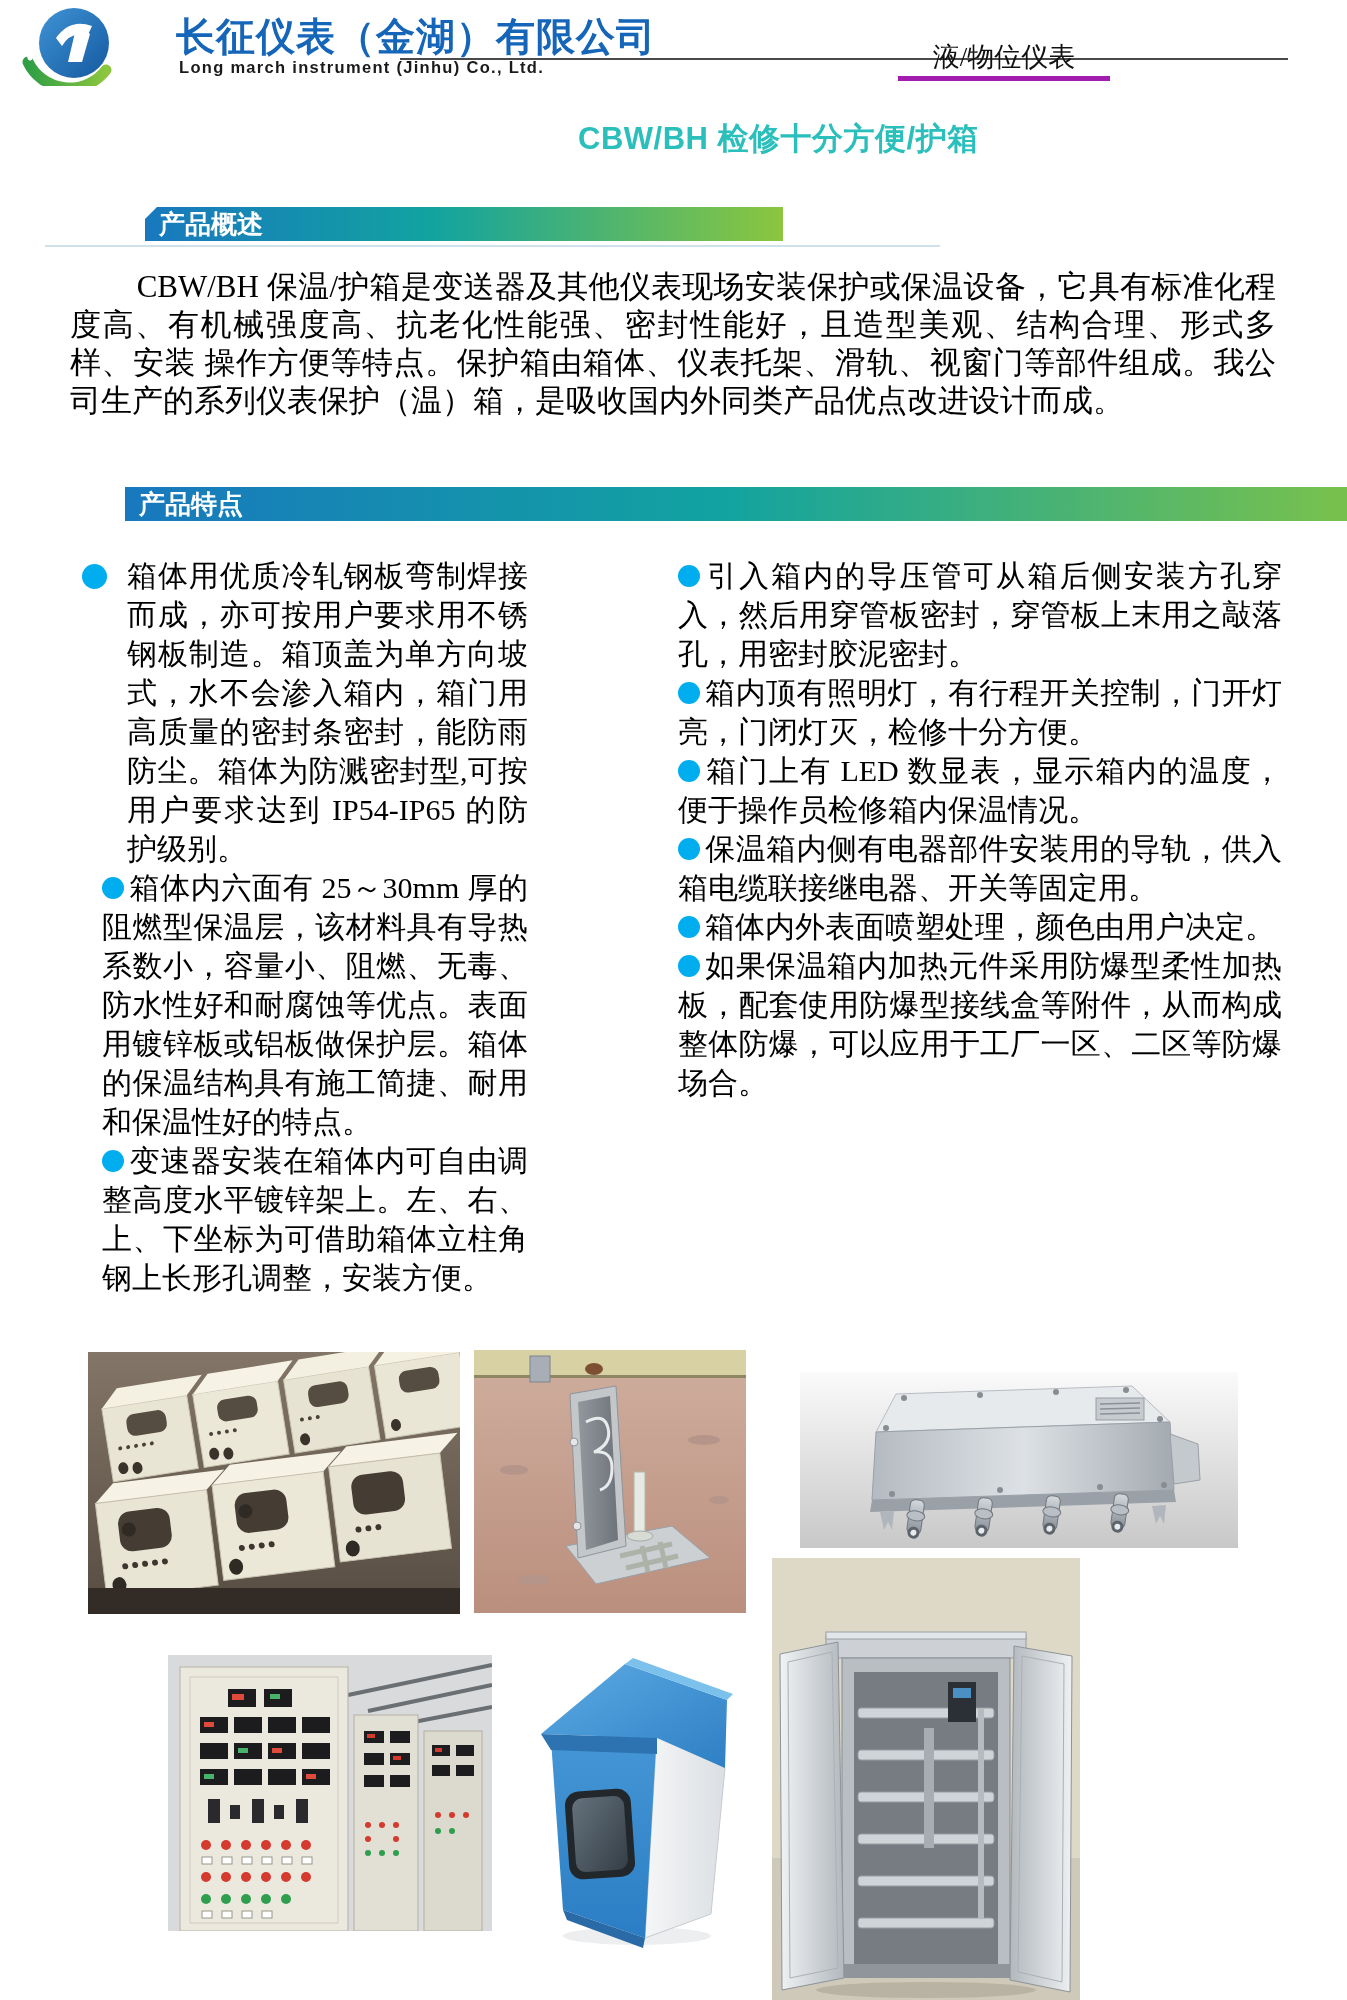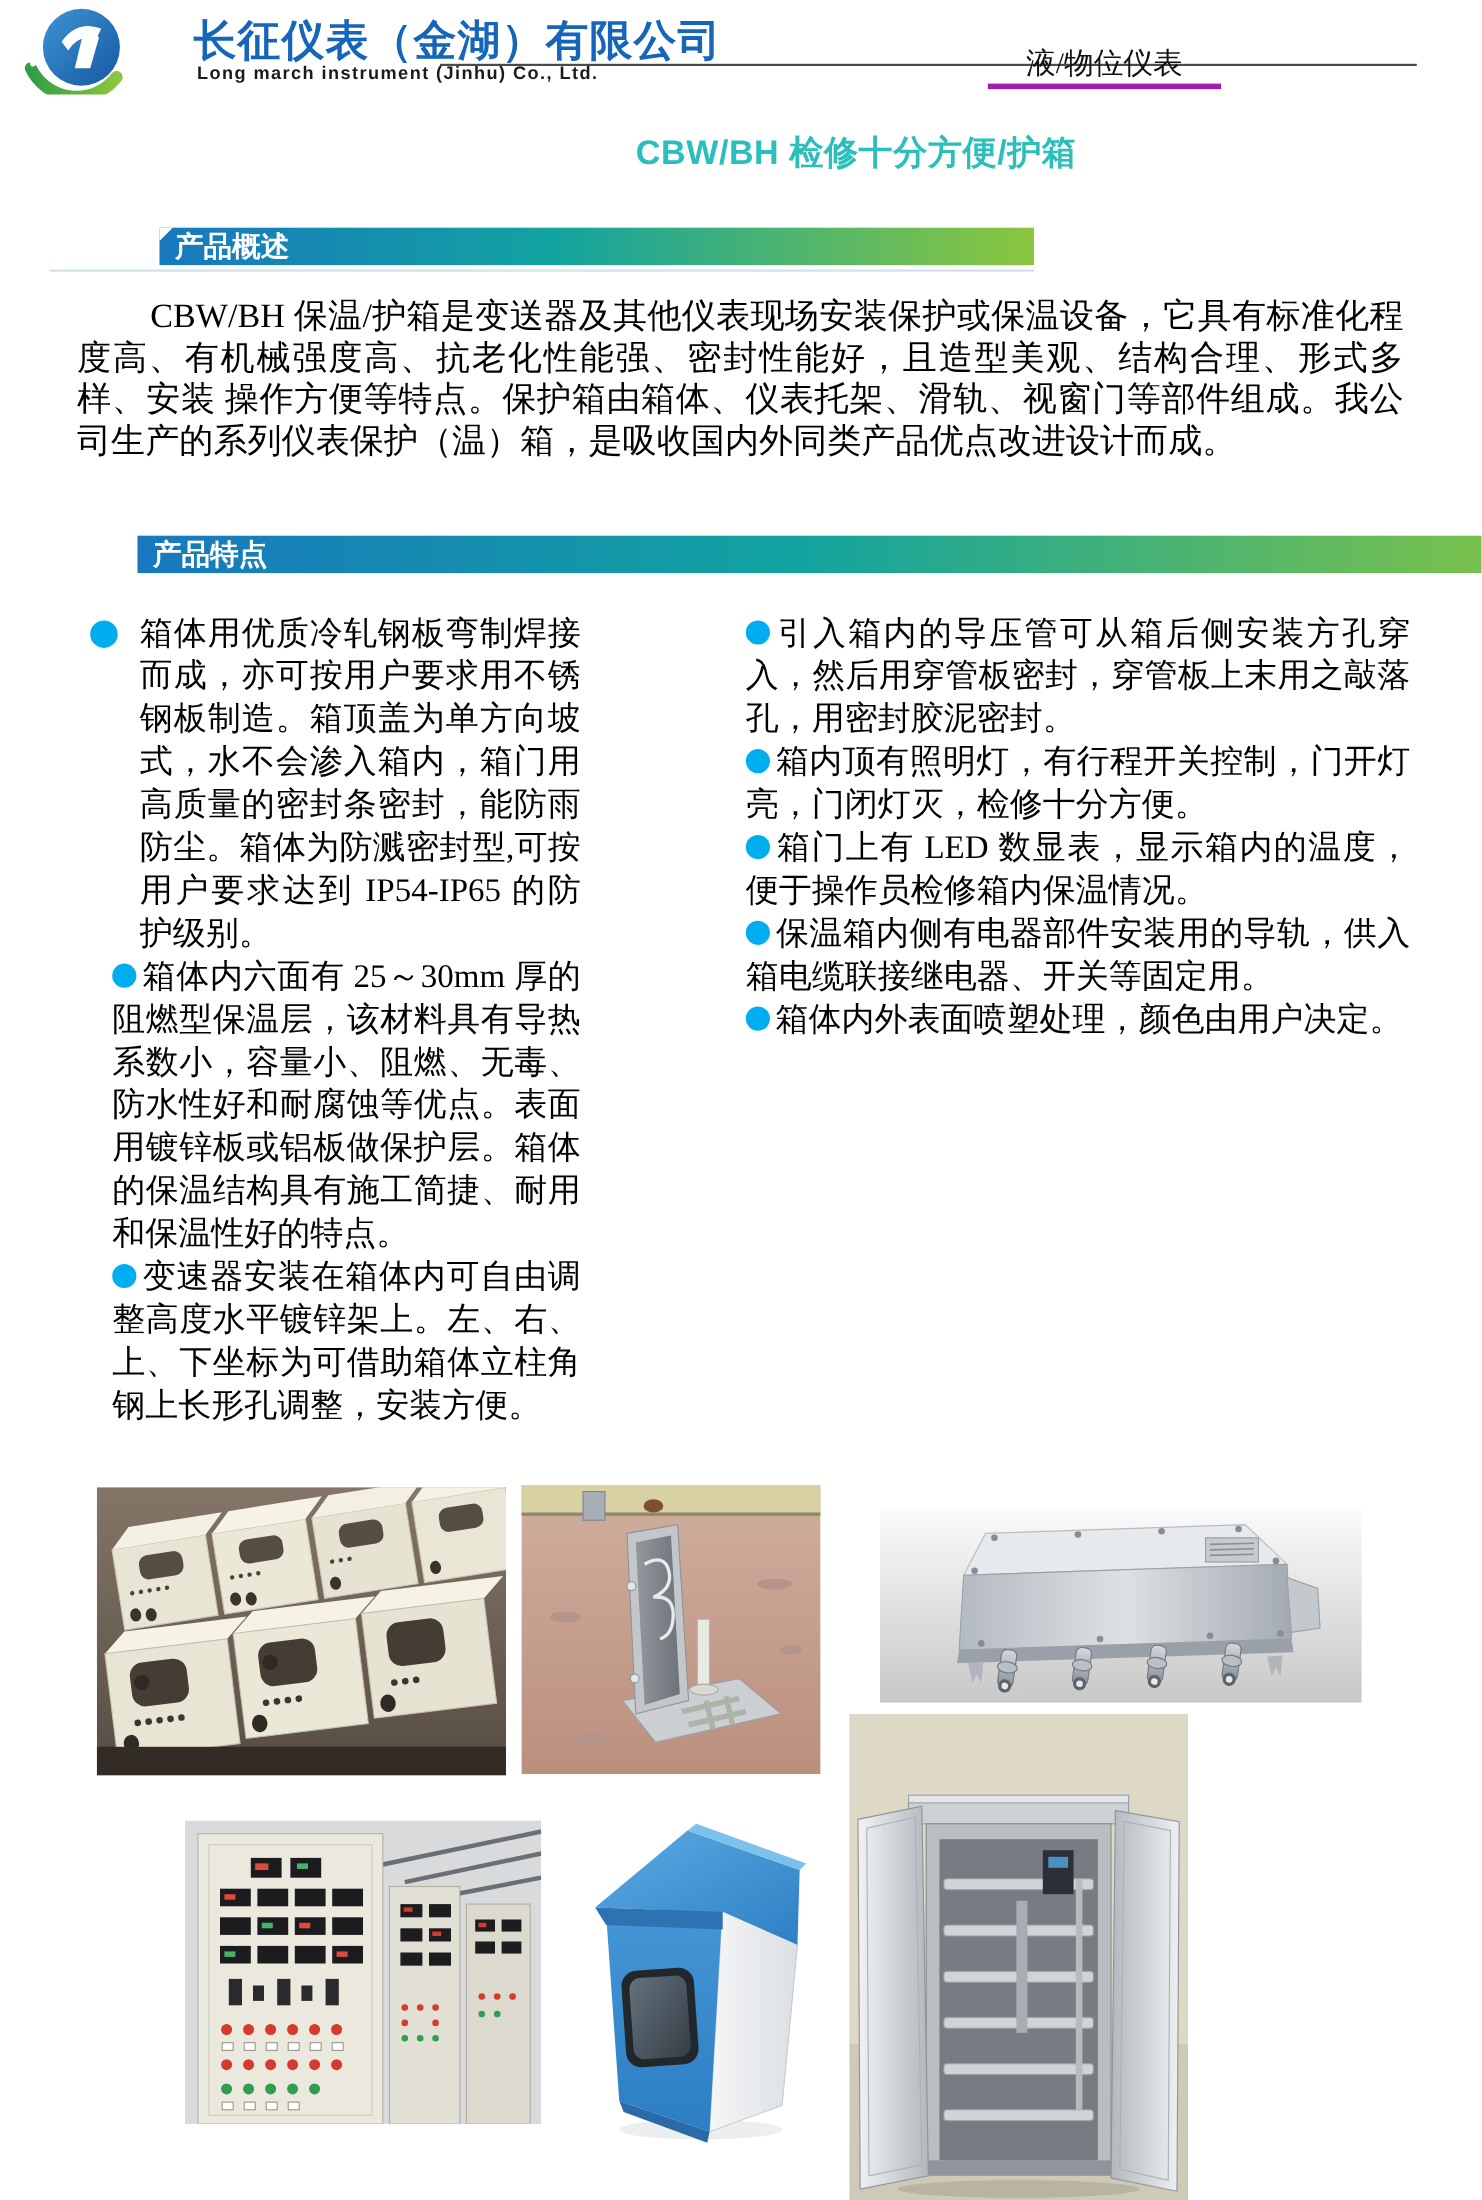--- a/index.html
+++ b/index.html
@@ -21,21 +21,21 @@
   
   .doc-title{position:absolute;left:578px;top:118px;margin:0;white-space:nowrap;
       font-family:"Liberation Sans","DejaVu Sans",sans-serif;font-weight:bold;
       font-size:31px;color:#2bbfbc;letter-spacing:.5px;}
 
   
   .bar{position:absolute;height:34px;line-height:34px;color:#fff;box-sizing:border-box;
       font-family:"Liberation Sans","DejaVu Sans",sans-serif;font-weight:bold;
       font-size:26px;padding-left:14px;
       background:linear-gradient(90deg,#1878be 0%,#12a3a0 45%,#8bc63e 100%);}
-  .bar1{left:145px;top:207px;width:795px;}
+  .bar1{left:145px;top:207px;width:638px;}
   .bar1::before{content:"";position:absolute;left:0;top:0;
       border-top:12px solid #fff;border-right:12px solid transparent;}
   .bar2{left:125px;top:487px;width:1334px;}
   .bar1-underline{position:absolute;left:45px;top:245px;width:895px;height:2px;background:#cfe2ec;}
 
   
   .overview{position:absolute;left:70px;top:268px;width:1206px;margin:0;
       font-size:31px;line-height:38px;text-align:justify;text-indent:2.15em;}
 
   
@@ -110,20 +110,21 @@
     <p class="feat pad"><span class="dot"></span><span>箱体内六面有 25～30mm 厚的阻燃型保温层，该材料具有导热系数小，容量小、阻燃、无毒、防水性好和耐腐蚀等优点。表面用镀锌板或铝板做保护层。箱体的保温结构具有施工简捷、耐用和保温性好的特点。</span></p>
     <p class="feat pad"><span class="dot"></span><span>变速器安装在箱体内可自由调整高度水平镀锌架上。左、右、上、下坐标为可借助箱体立柱角钢上长形孔调整，安装方便。</span></p>
   </div>
 
   <div class="col col-right">
     <p class="feat"><span class="dot"></span><span>引入箱内的导压管可从箱后侧安装方孔穿入，然后用穿管板密封，穿管板上末用之敲落孔，用密封胶泥密封。</span></p>
     <p class="feat"><span class="dot"></span><span>箱内顶有照明灯，有行程开关控制，门开灯亮，门闭灯灭，检修十分方便。</span></p>
     <p class="feat"><span class="dot"></span><span>箱门上有 LED 数显表，显示箱内的温度，便于操作员检修箱内保温情况。</span></p>
     <p class="feat"><span class="dot"></span><span>保温箱内侧有电器部件安装用的导轨，供入箱电缆联接继电器、开关等固定用。</span></p>
     <p class="feat"><span class="dot"></span><span>箱体内外表面喷塑处理，颜色由用户决定。</span></p>
+    <p class="feat"><span class="dot"></span><span>如果保温箱内加热元件采用防爆型柔性加热板，配套使用防爆型接线盒等附件，从而构成整体防爆，可以应用于工厂一区、二区等防爆场合。</span></p>
   </div>
 
   <div class="photo" id="p1">
     <svg viewBox="0 0 372 262" preserveAspectRatio="none">
       <defs>
         <linearGradient id="p1bg" x1="0" y1="0" x2="0" y2="1">
           <stop offset="0" stop-color="#837668"></stop>
             <stop offset="1" stop-color="#574c42"></stop>
         </linearGradient>
       </defs>

